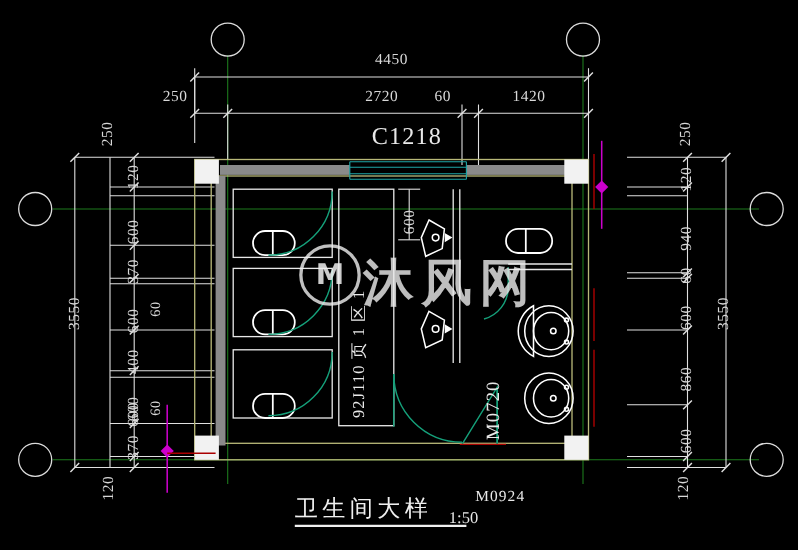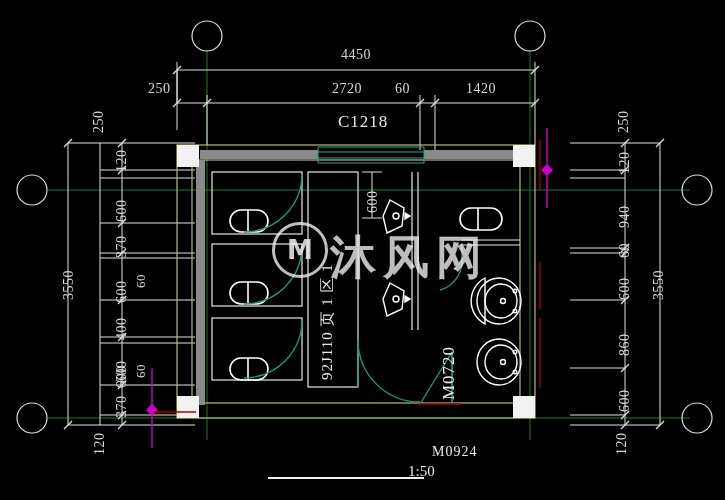--- a/index.html
+++ b/index.html
@@ -296,26 +296,27 @@
   <div class="dimtxt vert" style="left:618px;top:174px;">120</div>
   <div class="dimtxt vert" style="left:618px;top:228px;">940</div>
   <div class="dimtxt vert" style="left:618px;top:258px;">60</div>
   <div class="dimtxt vert" style="left:618px;top:300px;">600</div>
   <div class="dimtxt vert" style="left:618px;top:356px;">860</div>
   <div class="dimtxt vert" style="left:618px;top:412px;">600</div>
   <div class="dimtxt vert" style="left:615px;top:455px;">120</div>
 
   <div class="dimtxt vert" style="left:366px;top:213px;">600</div>
 
-  <div class="lbl" style="left:338px;top:113px;font-size:17px;letter-spacing:1px;">C1218</div>
+  <div class="lbl" style="left:338px;top:113px;font-size:22px;letter-spacing:1px;">C1218</div>
 
   <div class="lbl vert" style="left:440px;top:400px;font-size:17px;letter-spacing:1px;">M0720</div>
 
   <div class="lbl" style="left:432px;top:445px;font-size:14px;letter-spacing:1px;">M0924</div>
 
   <div class="lbl vert" style="left:320px;top:380px;font-size:15px;letter-spacing:1px;">92J110  页 1  区 1</div>
 
+  <div class="lbl" id="title-main" style="left:268px;top:452px;">卫生间大样</div>
   <div class="lbl" id="title-scale" style="left:408px;top:464px;">1:50</div>
 
   <div class="wm" id="wm-logo" style="left:272px;top:222px;">M</div>
   <div class="wm" id="wm-text" style="left:330px;top:227px;">沐风网</div>
 
 </div>
 
 </body></html>

